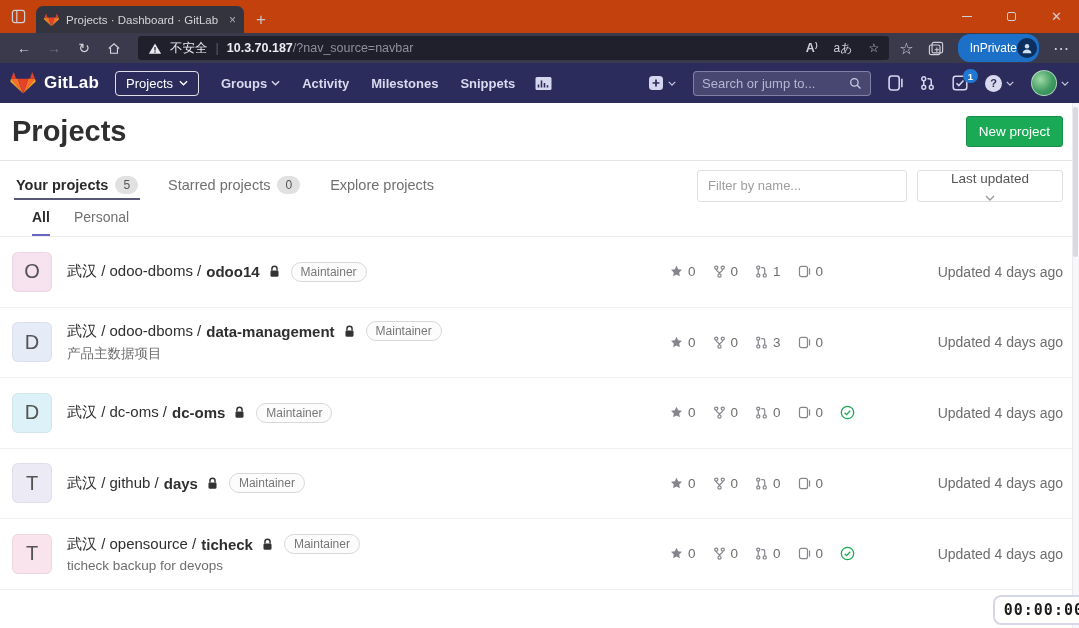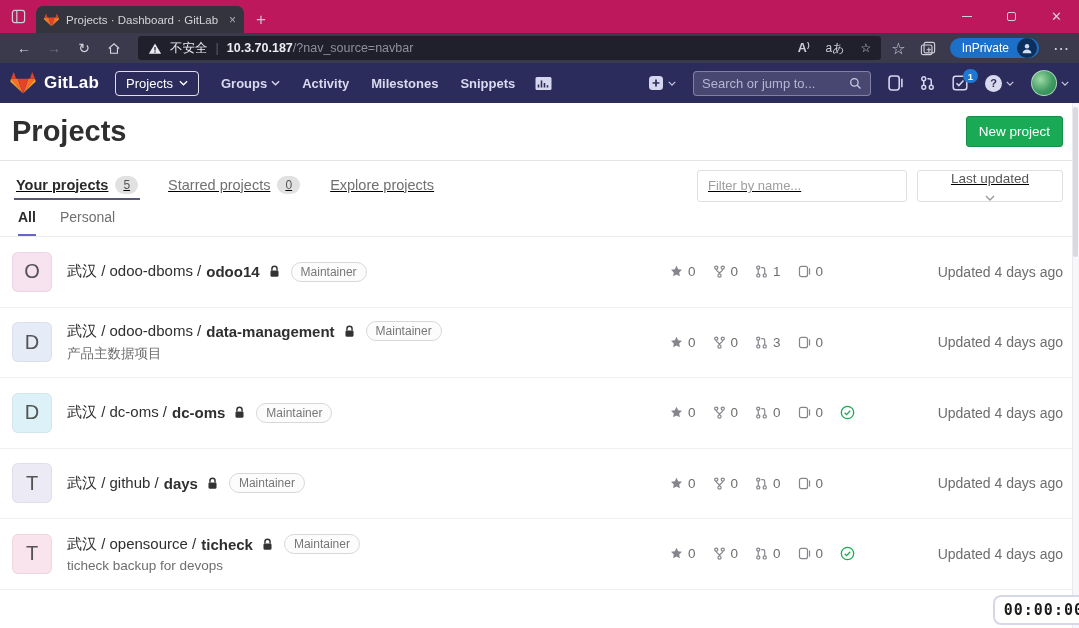--- a/index.html
+++ b/index.html
@@ -1,21 +1,21 @@
 <!DOCTYPE html>
 <html style="--accent-green: #1aaa55; --navbar-bg: #2c2c5c; --todo-badge-blue: #1f78d1; --inprivate-blue: #1c70c8; --subtab-active-underline: #6666c4;"><head>
 <meta charset="utf-8">
 <style>
   * { margin:0; padding:0; box-sizing:border-box; }
   html,body { background:#555; }
   body { font-family:"Liberation Sans","DejaVu Sans",sans-serif; }
   #screen { position:relative; width:1079px; height:628px; background:#fff; overflow:hidden; }
 
   
-  .tabbar { height:33px; background:#be185d; display:flex; align-items:flex-end; }
+  .tabbar { height:33px; background:#c2410c; display:flex; align-items:flex-end; }
   .tab-actions { width:36px; height:33px; display:flex; align-items:center; justify-content:center; }
   .btab { height:27px; width:208px; background:#34343f; border-radius:7px 7px 0 0; display:flex; align-items:center; padding:0 8px; }
   .btab-title { font-size:11.5px; color:#d4d4da; flex:1; white-space:nowrap; overflow:hidden; margin-left:7px; }
   .btab-close { color:#aeaeb6; font-size:12px; margin-left:6px; cursor:default; }
   .newtab { color:#c6c6ce; font-size:17px; margin:0 0 5px 12px; line-height:1; }
   .win-controls { margin-left:auto; display:flex; height:33px; }
   .win-btn { width:45px; display:flex; align-items:center; justify-content:center; color:#cfcfd6; }
   .win-min-glyph { width:10px; height:1px; background:#cfcfd6; display:block; }
   .win-max-glyph { width:9px; height:9px; border:1px solid #cfcfd6; border-radius:2px; display:block; }
   .win-close-glyph { font-size:13px; line-height:1; }
@@ -26,21 +26,21 @@
   .nav-btn.dim { color:#73737f; }
   .addressbar { flex:1; height:24px; background:#20202d; border-radius:3px; display:flex; align-items:center; padding:0 10px; gap:8px; margin:0 8px; font-size:12.5px; }
   .warn-txt { color:#e8e8ee; }
   .addr-divider { color:#5a5a6a; }
   .addr-host { color:#ececf2; font-weight:700; }
   .addr-path { color:#8e8e9e; }
   .addr-icons { margin-left:auto; display:flex; align-items:center; gap:16px; color:#cfcfda; font-size:12px; }
   .ra-glyph { font-size:12.5px; font-weight:600; }
   .ra-sup { font-size:8px; vertical-align:super; }
   .tb-right { display:flex; align-items:center; gap:14px; color:#cfcfda; }
-  .inprivate { height:20px; border-radius:12px; background:var(--inprivate-blue,#1c70c8); color:#fff; font-size:12px; display:flex; align-items:center; padding:0 2px 0 12px; gap:8px; }
+  .inprivate { height:28px; border-radius:12px; background:var(--inprivate-blue,#1c70c8); color:#fff; font-size:12px; display:flex; align-items:center; padding:0 2px 0 12px; }
   .ip-avatar { width:20px; height:20px; border-radius:50%; background:#0d2f5e; display:flex; align-items:center; justify-content:center; }
 
   
   .glnav { height:40px; background:var(--navbar-bg,#2c2c5c); display:flex; align-items:center; padding:0 10px; }
   .brand { display:flex; align-items:center; gap:8px; margin-right:16px; }
   .brand-name { font-size:17px; font-weight:600; color:#fff; letter-spacing:.2px; }
   .nav-pill { border:1px solid rgba(255,255,255,.85); border-radius:4px; padding:4px 10px; color:#fff; font-size:13px; display:flex; align-items:center; gap:6px; }
   .nav-link { color:#d9d9ef; font-size:13px; font-weight:600; margin-left:22px; }
   .nav-chart-icon { margin-left:20px; display:flex; }
   .glnav-right { margin-left:auto; display:flex; align-items:center; gap:17px; }
@@ -52,31 +52,31 @@
   .todo-badge { position:absolute; top:-6px; right:-10px; background:var(--todo-badge-blue,#1f78d1); color:#fff; font-size:9.5px; font-weight:700; min-width:15px; height:14px; border-radius:8px; display:flex; align-items:center; justify-content:center; padding:0 4px; }
   .help-circle { width:17px; height:17px; border-radius:50%; background:#d9d9ef; color:#2c2c5c; font-size:11px; font-weight:700; display:flex; align-items:center; justify-content:center; }
   .user-avatar { width:26px; height:26px; border-radius:50%; border:1px solid rgba(255,255,255,.55); background:radial-gradient(circle at 35% 35%, #9fd9a5, #3f9c62 55%, #2e7d4f); }
 
   
   #content { position:absolute; top:103px; left:0; right:0; bottom:0; background:#fff; }
   .page-header { display:flex; align-items:center; justify-content:space-between; padding:12px 16px 12px 12px; }
   .page-title { font-size:29px; font-weight:600; color:#2f2f2f; }
   .new-project-btn { background:var(--accent-green,#1aaa55); border:1px solid #168f48; color:#fff; font-size:13.5px; font-weight:400; padding:7px 12px; border-radius:3px; font-family:inherit; }
 
-  .tabs-row { display:flex; align-items:center; height:40px; border-top:1px solid #e3e3e3; padding:10px 16px 0 14px;text-decoration:underline; }
+  .tabs-row { display:flex; align-items:center; height:40px; border-top:1px solid #e3e3e3; padding:10px 16px 0 14px; }
   .gl-tab { display:flex; align-items:center; gap:7px; height:100%; padding:0 2px; margin-right:26px; font-size:14.5px; color:#707070; border-bottom:2px solid transparent; }
   .gl-tab.active { color:#2b2b2b; font-weight:700; border-bottom-color:#585874; }
   .count-badge { background:#e1e1e1; color:#555; font-size:12px; font-weight:400; border-radius:10px; padding:1px 8px; line-height:16px; }
   .count-badge:empty { display:none; }
   .tabs-right { margin-left:auto; display:flex; align-items:center; gap:10px; }
   .filter-input { width:210px; height:32px; border:1px solid #dfdfdf; border-radius:3px; padding:0 10px; font-size:13px; color:#444; font-family:inherit; outline:none; }
   .filter-input::placeholder { color:#9e9e9e; }
   .sort-dropdown { width:146px; height:32px; border:1px solid #dfdfdf; border-radius:3px; display:flex; align-items:center; justify-content:space-between; padding:0 11px; font-size:13.5px; color:#555; background:#fff;flex-direction:column; }
 
-  .subtabs { display:flex; align-items:stretch; gap:24px; padding-left:18px; height:37px; border-bottom:1px solid #ececec; }
+  .subtabs { display:flex; align-items:stretch; gap:24px; padding-left:32px; height:37px; border-bottom:1px solid #ececec; }
   .subtab { display:flex; align-items:center; font-size:14px; color:#707070; border-bottom:2px solid transparent; }
   .subtab.active { color:#2b2b2b; font-weight:700; border-bottom-color:var(--subtab-active-underline,#6666c4); }
 
   
   .project-row { display:flex; align-items:center; height:70.5px; padding:0 16px 0 12px; border-bottom:1px solid #efefef; }
   .avatar { width:40px; height:40px; border-radius:6px; flex:none; display:flex; align-items:center; justify-content:center; font-size:20px; color:#545454; border:1px solid rgba(0,0,0,.05); }
   .proj-main { flex:1; margin-left:15px; min-width:0; }
   .title-line { display:flex; align-items:center; font-size:15px; color:#2f2f2f; white-space:nowrap; }
   .pname { font-weight:700; margin-left:5px; }
   .lock-icon { margin-left:9px; display:flex; }

